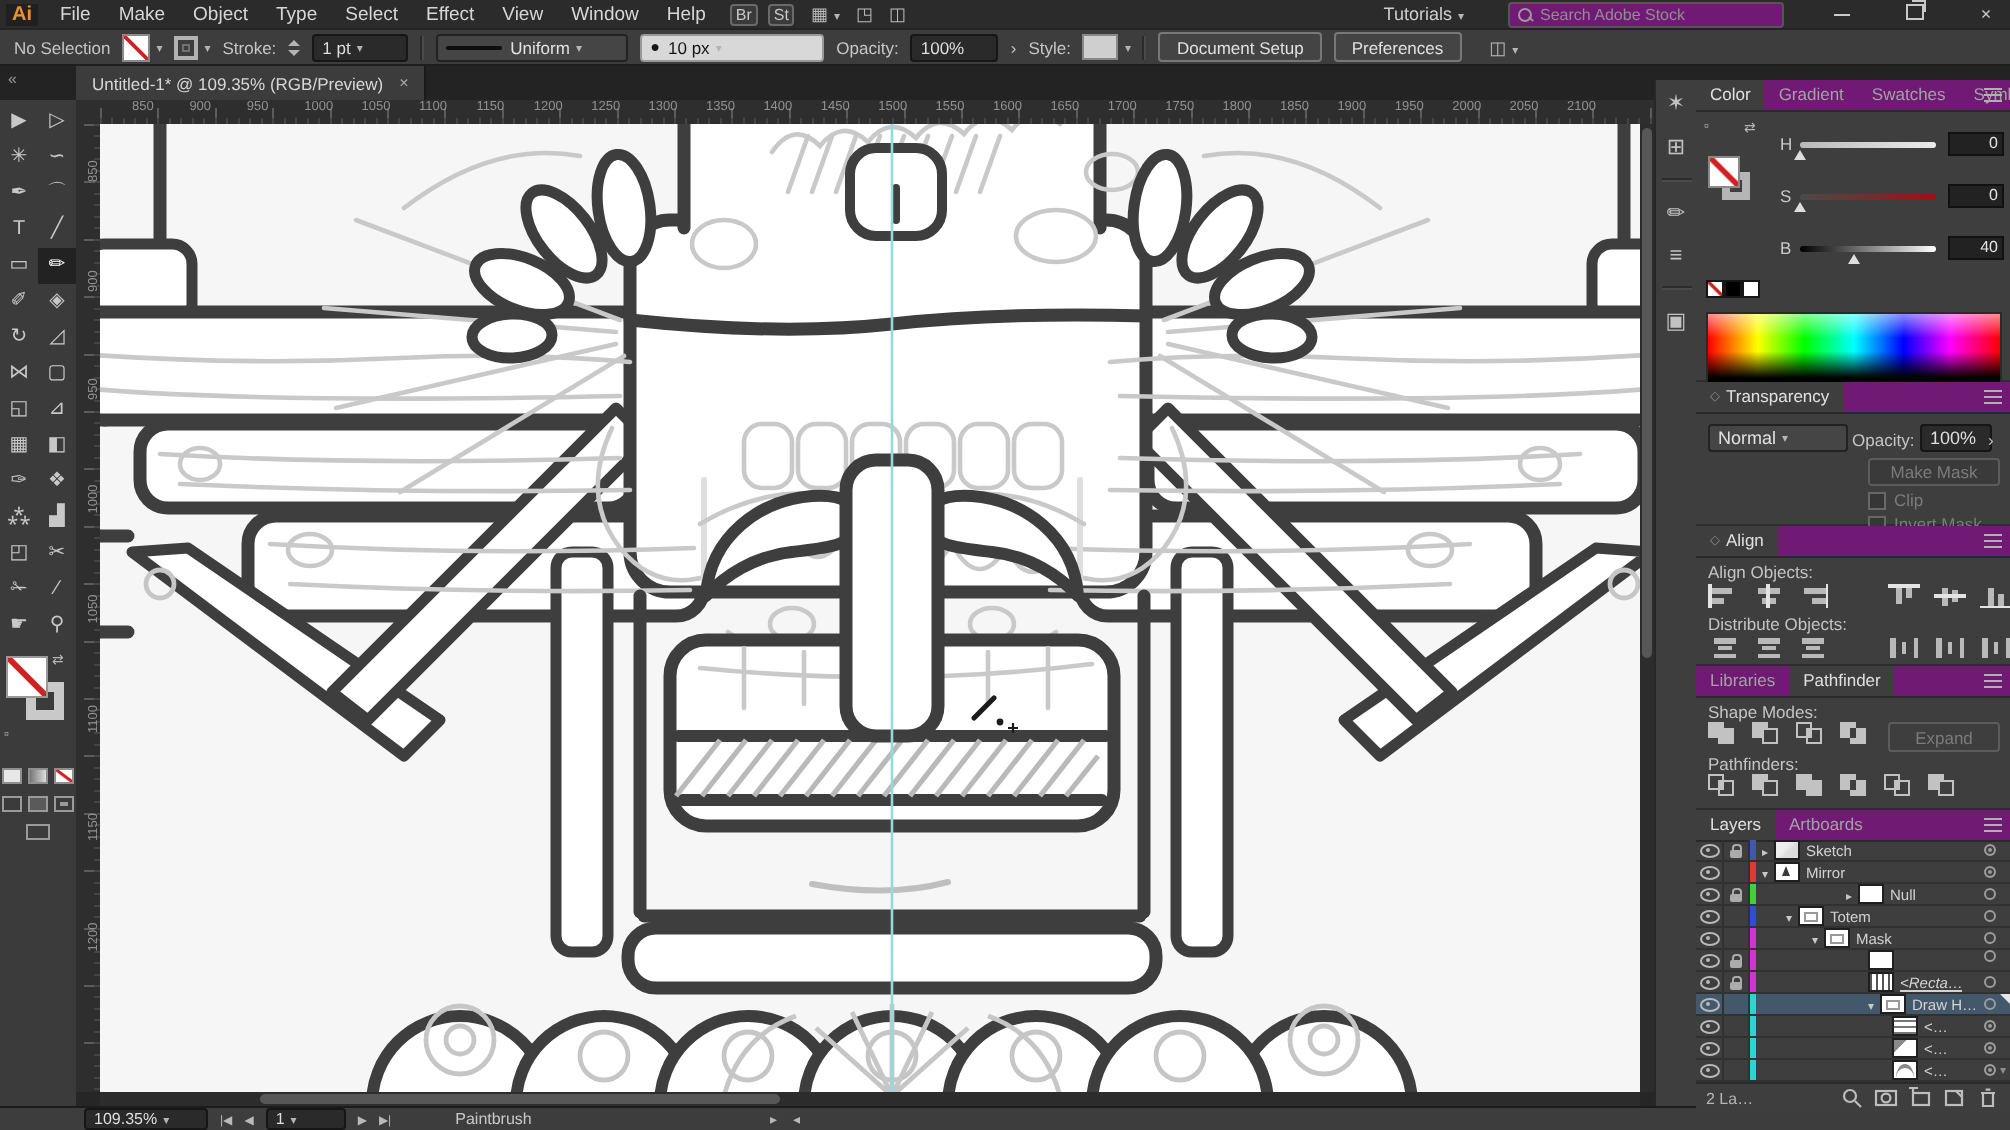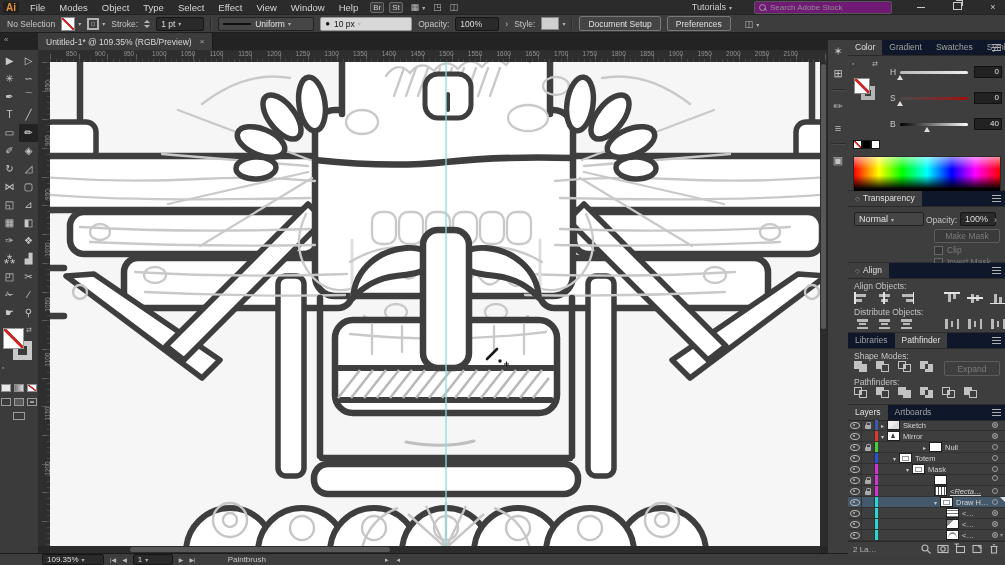--- a/index.html
+++ b/index.html
@@ -89,21 +89,21 @@
   #tool-ind{margin-left:26px;color:#c9c9c9}
   #sb-arrows{position:absolute;left:385px;color:#b9b9b9;font-size:7px;display:flex;gap:8px}
 
   
   #iconstrip{left:827px;top:40px;width:21px;height:513px;background:#3e3e3e;border-left:1px solid #272727;display:flex;flex-direction:column;align-items:center;padding-top:5px;box-sizing:border-box;gap:9px}
   .strip-ico{color:#c2c2c2;font-size:11px}
   .strip-sep{width:15px;height:1px;background:#2c2c2c;border-bottom:1px solid #4a4a4a}
 
   
   .panel{position:absolute;left:848px;width:157px;background:#3e3e3e;box-sizing:border-box}
-  .ptabs{display:flex;height:15px;background:#0f172a;border-bottom:1px solid #292929;position:relative}
+  .ptabs{display:flex;height:15px;background:#701a75;border-bottom:1px solid #292929;position:relative}
   .ptab{padding:0 7px;line-height:15px;font-size:8.5px;color:#a2a2a2;display:flex;align-items:center;gap:3px}
   .ptab.on{background:#3e3e3e;color:#e0e0e0}
   .dmd{color:#8e8e8e;font-size:6.5px}
   .pmenu{position:absolute;right:4px;top:4px;width:9px;height:7px;background:repeating-linear-gradient(0deg,#b0b0b0 0 1px,transparent 1px 3px)}
   .plab{position:absolute;font-size:8.5px;color:#c4c4c4}
 
   
   .srow{position:absolute;display:flex;align-items:center}
   .slab{width:10px;color:#c9c9c9;font-size:8.5px}
   .track{width:68px;height:3px;border-radius:2px;position:relative}
@@ -188,21 +188,21 @@
 </style>
 </head>
 <body>
 
 <div id="app">
 
   <div id="menubar" class="abs">
     <span id="ailogo">Ai</span>
     <span id="menus" style="display:flex">
         <span class="menu-item">File</span>
-        <span class="menu-item">Modes</span>
+        <span class="menu-item">Make</span>
         <span class="menu-item">Object</span>
         <span class="menu-item">Type</span>
         <span class="menu-item">Select</span>
         <span class="menu-item">Effect</span>
         <span class="menu-item">View</span>
         <span class="menu-item">Window</span>
         <span class="menu-item">Help</span>
       </span>
     <span class="mb-chip">Br</span>
     <span class="mb-chip">St</span>

